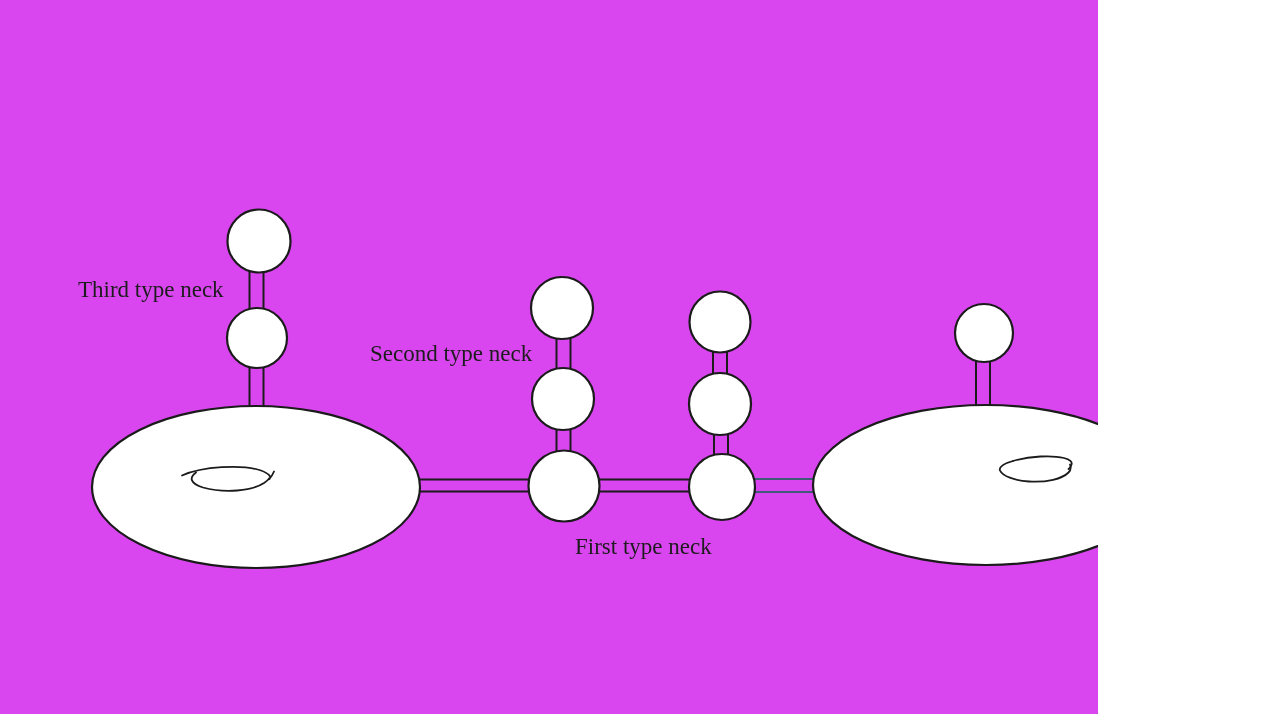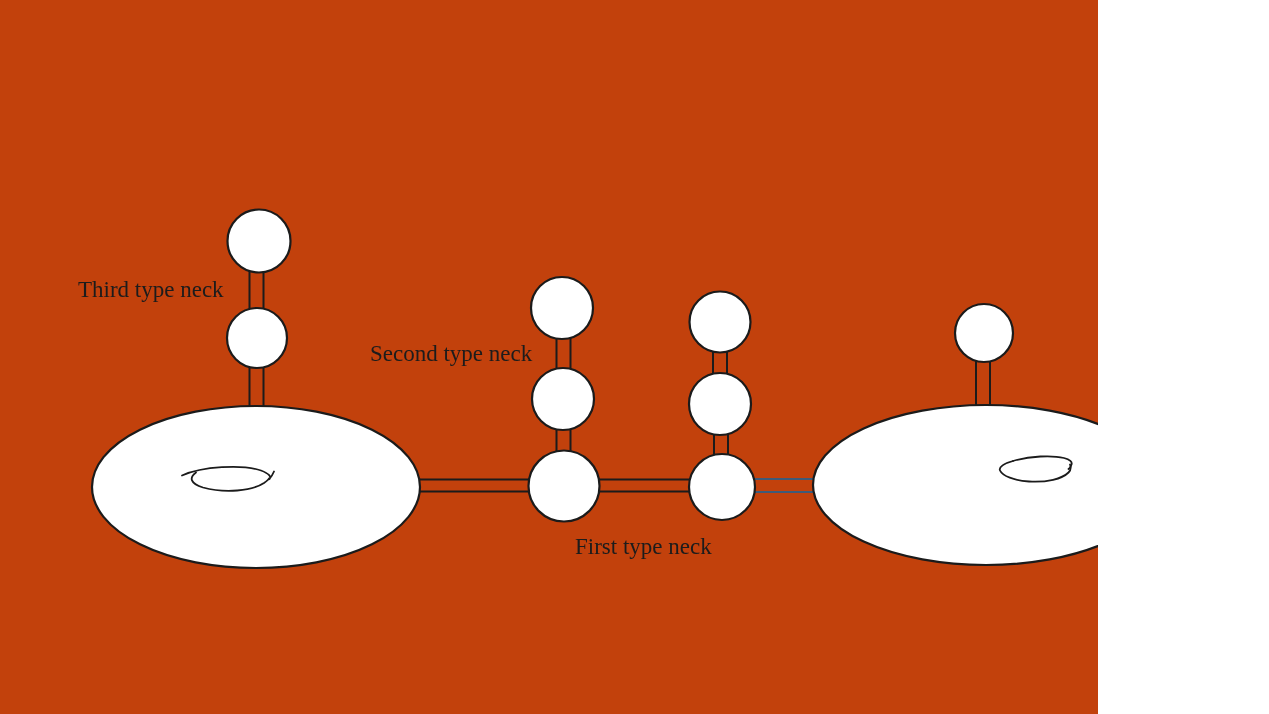--- a/index.html
+++ b/index.html
@@ -4,21 +4,21 @@
 <style>
   html, body {
     margin: 0;
     padding: 0;
     background: #ffffff;
   }
   .figure-canvas {
     position: relative;
     width: 1098px;
     height: 714px;
-    background: #c2410c;
+    background: #d946ef;
     overflow: hidden;
     font-family: "Liberation Serif", serif;
   }
   svg { display: block; }
   .neck {
     fill: none;
     stroke-width: 2;
     stroke-linecap: butt;
   }
   .neck-ink { stroke: #1b1b1b; }

